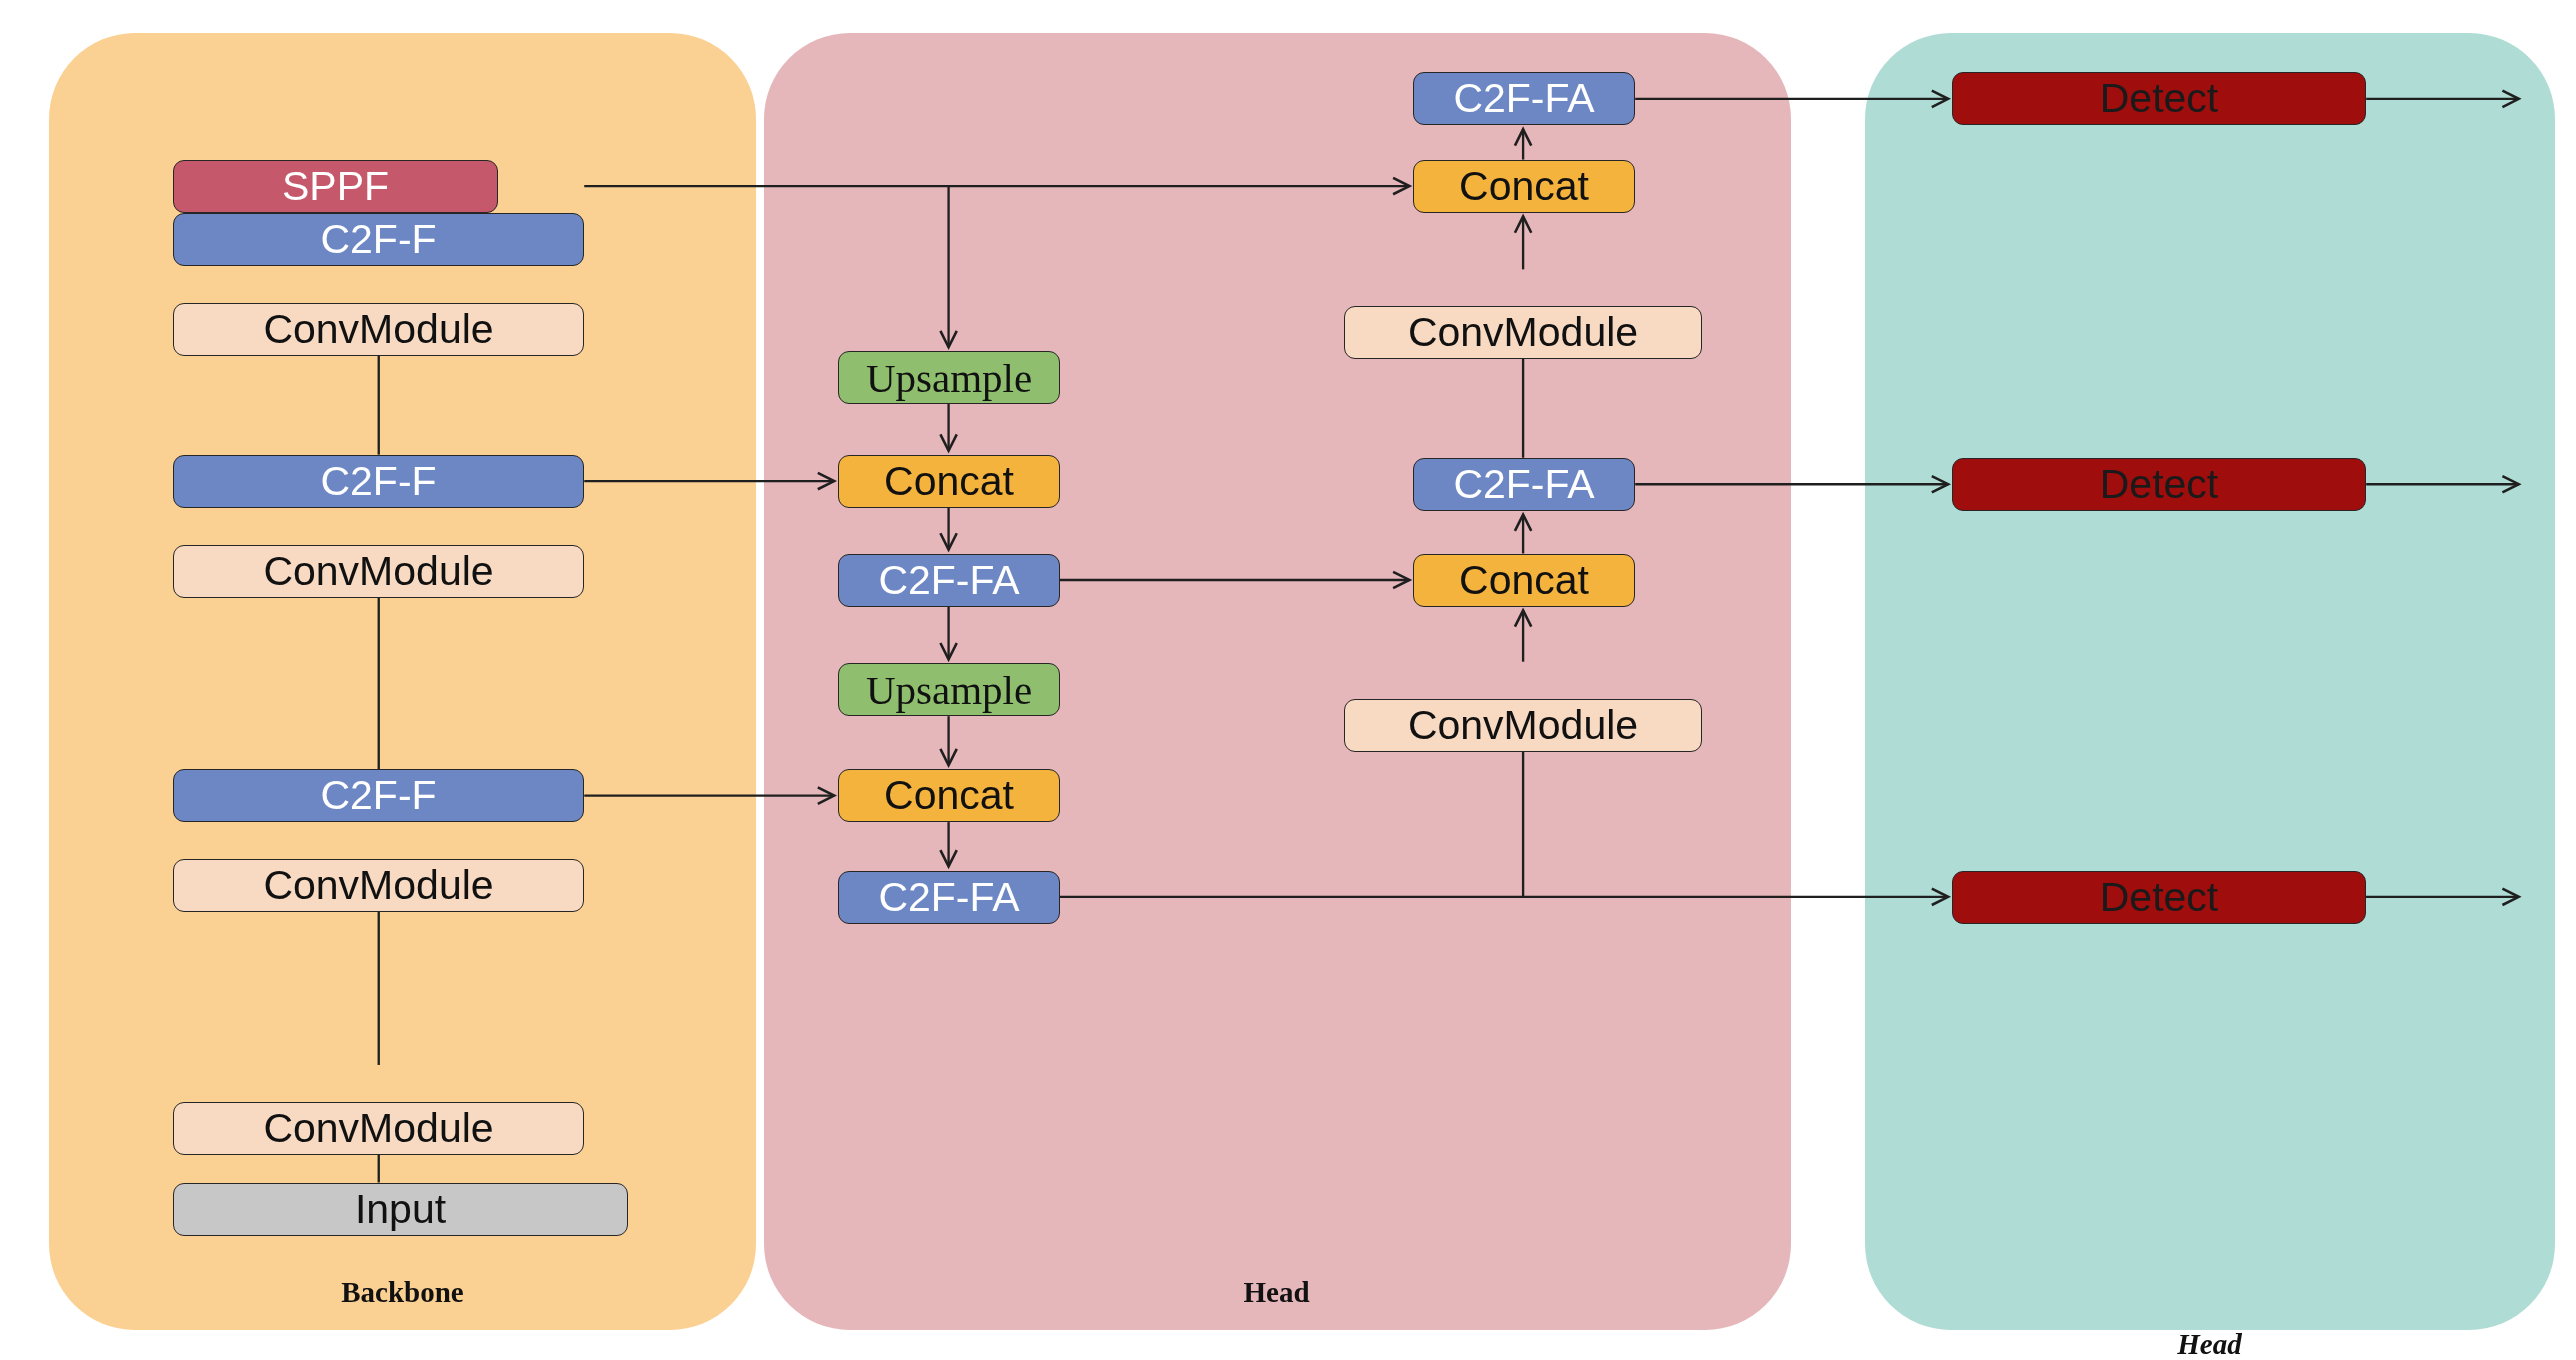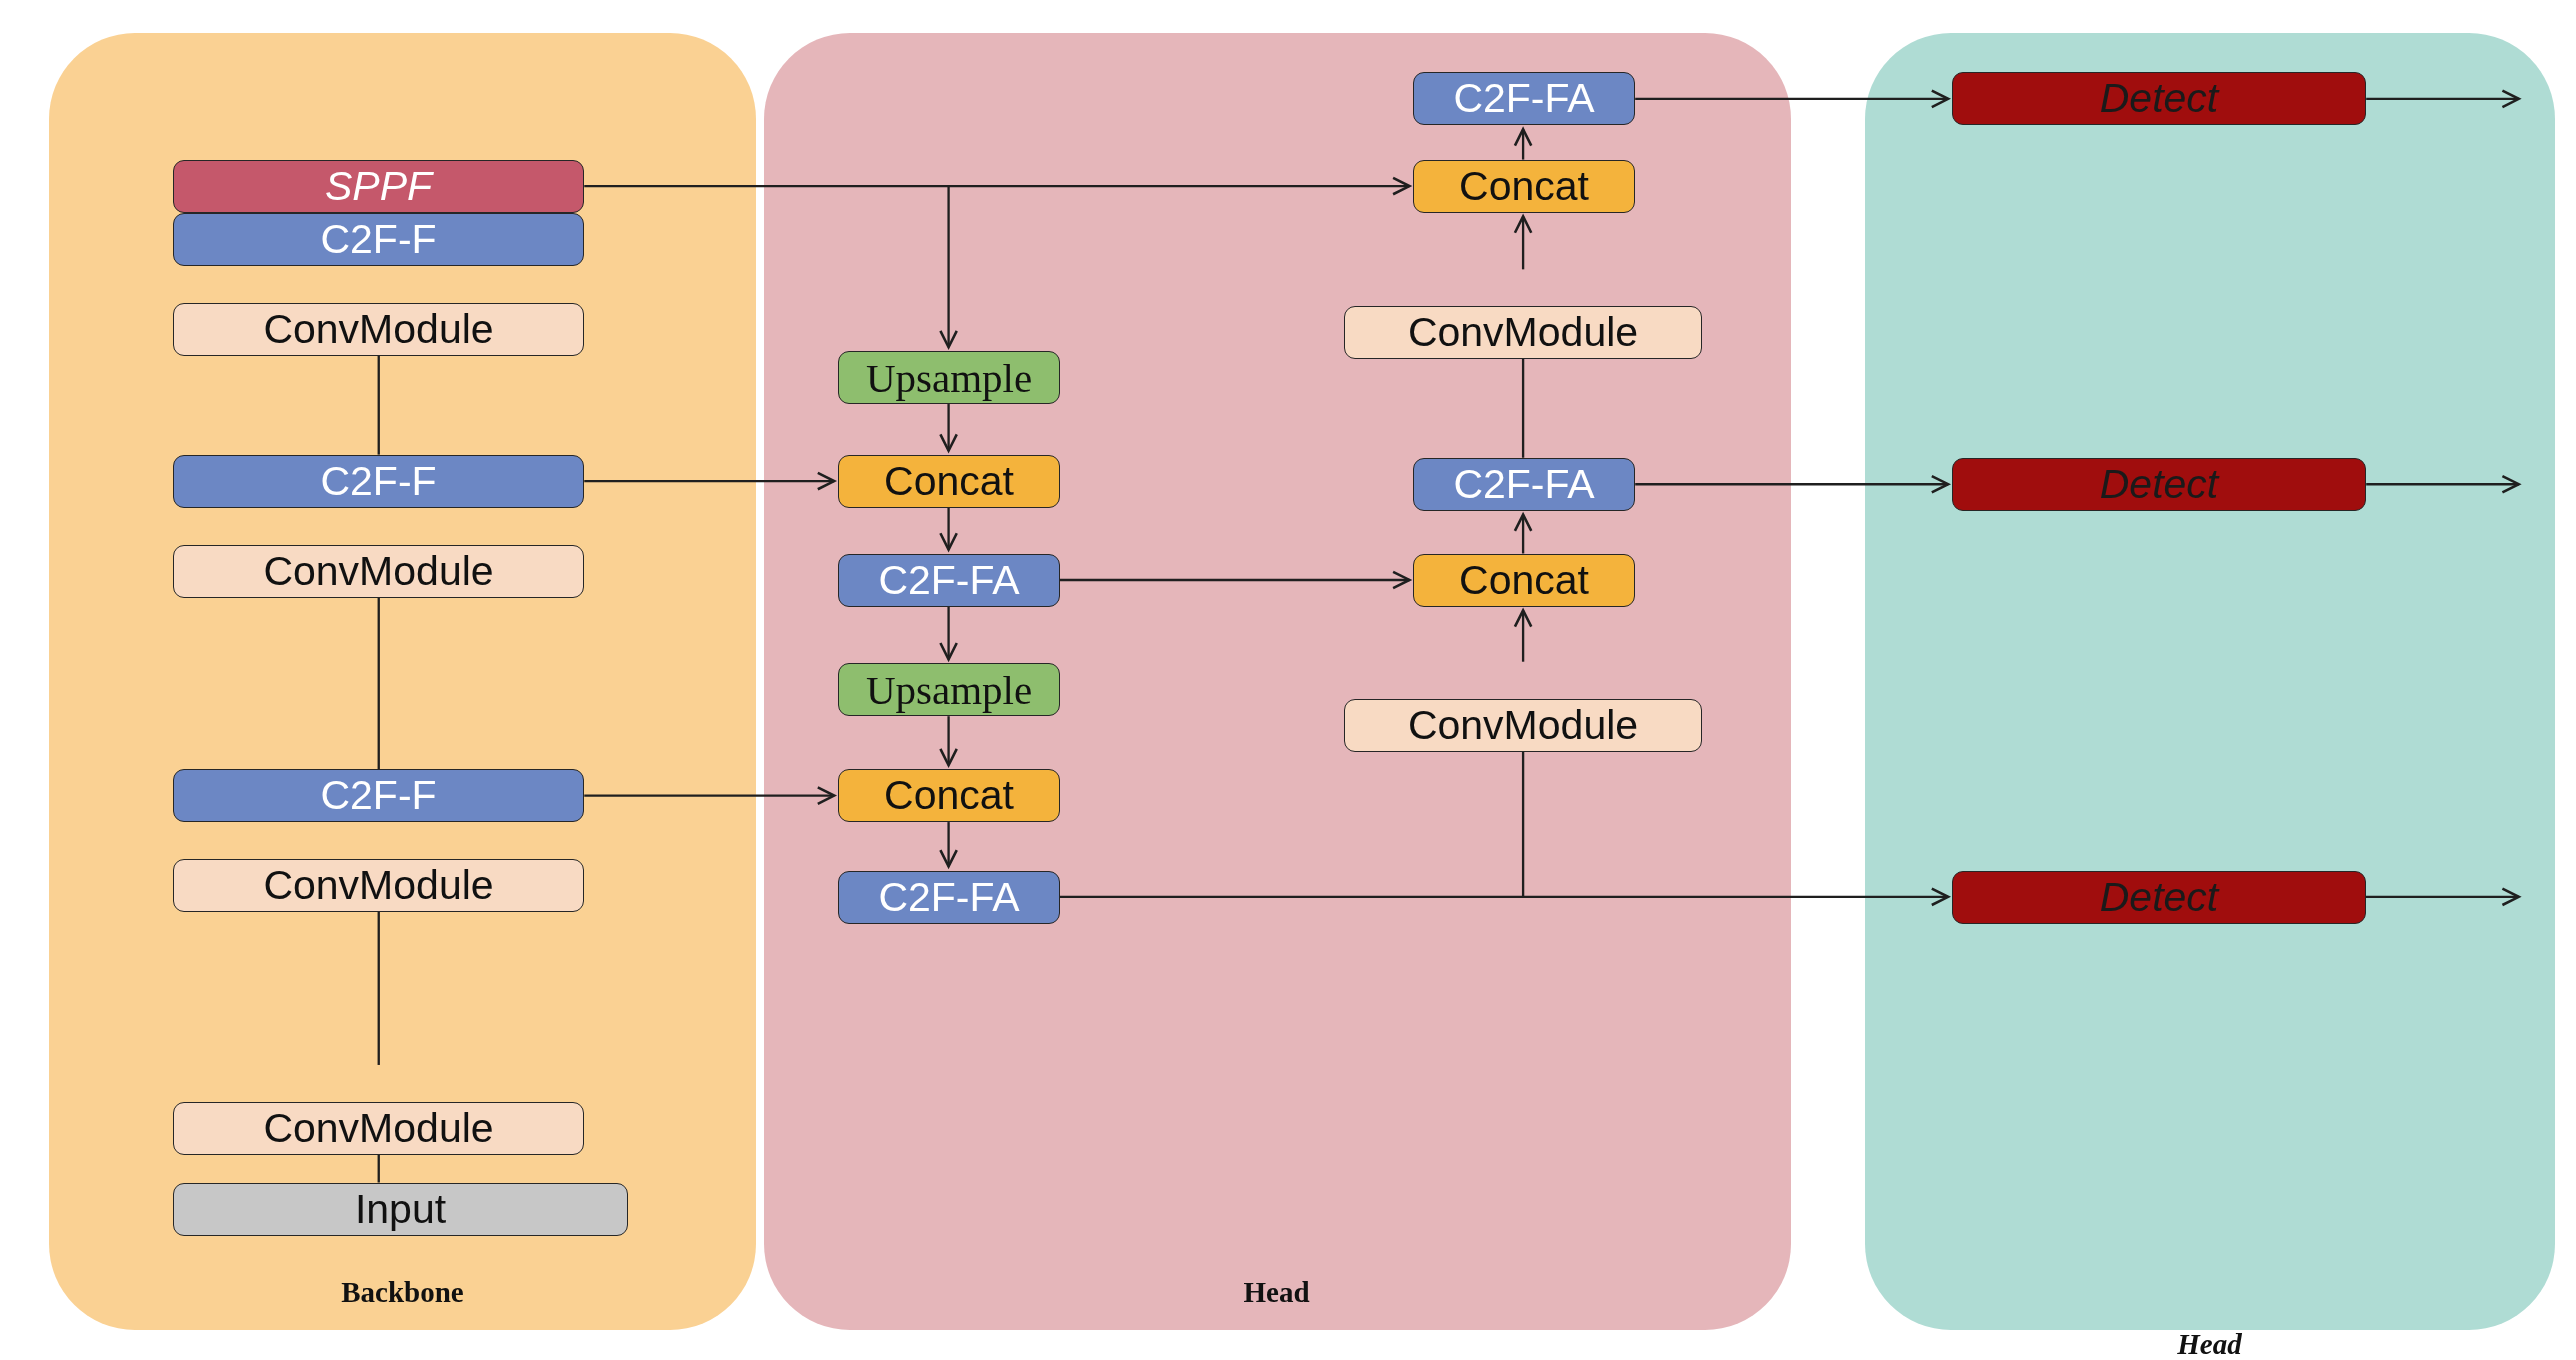--- a/index.html
+++ b/index.html
@@ -28,21 +28,21 @@
     font-size: 41px;
     color: #111111;
     white-space: nowrap;
   }
   .node.sppf     { background: var(--sppf, #C5586B); color: #ffffff; }
   .node.c2f      { background: var(--c2f-blue, #6C87C4); color: #ffffff; }
   .node.conv     { background: var(--conv, #F8DAC3); margin-top: 37px; }
   .node.input    { background: var(--input-gray, #C7C7C7); }
   .node.upsample { background: var(--upsample, #8EBE6E); font-family: Liberation Serif, serif; }
   .node.concat   { background: var(--concat, #F4B33C); }
-  .node.detect   { background: var(--detect, #A00D0D); color: #1a1a1a; font-style: italic; }
+  .node.detect   { background: var(--detect, #A00D0D); color: #1a1a1a; }
 
   .section-label {
     position: absolute;
     width: 311px;
     text-align: center;
     font-family: "Liberation Serif", serif;
     font-weight: bold;
     font-size: 29px;
     color: #111111;
   }
@@ -97,21 +97,21 @@
       <line x1="2100" y1="127" x2="2502" y2="127" marker-end="url(#arrow)"></line>
       <line x1="2100" y1="622" x2="2502" y2="622" marker-end="url(#arrow)"></line>
     </g>
     <g>
       <line x1="3039" y1="127" x2="3235" y2="127" marker-end="url(#arrow)"></line>
       <line x1="3039" y1="622" x2="3235" y2="622" marker-end="url(#arrow)"></line>
       <line x1="2980" y1="1152" x2="3235" y2="1152" marker-end="url(#arrow)"></line>
     </g>
   </svg>
 
-  <div class="node sppf" style="left:173px; top:160px;  width:411px;font-style:italic;">SPPF</div>
+  <div class="node sppf" style="left:173px; top:160px;  width:325px;">SPPF</div>
   <div class="node c2f" style="left:173px; top:213px;  width:411px;">C2F-F</div>
   <div class="node conv" style="left:173px; top:266px;  width:411px;">ConvModule</div>
   <div class="node c2f" style="left:173px; top:455px;  width:411px;">C2F-F</div>
   <div class="node conv" style="left:173px; top:508px;  width:411px;">ConvModule</div>
   <div class="node c2f" style="left:173px; top:769px;  width:411px;">C2F-F</div>
   <div class="node conv" style="left:173px; top:822px; width:411px;">ConvModule</div>
   <div class="node conv" style="left:173px; top:1065px; width:411px;">ConvModule</div>
   <div class="node input" style="left:173px; top:1183px; width:455px;">Input</div>
 
   <div class="node upsample" style="left:838px; top:351px;  width:222px;">Upsample</div>

